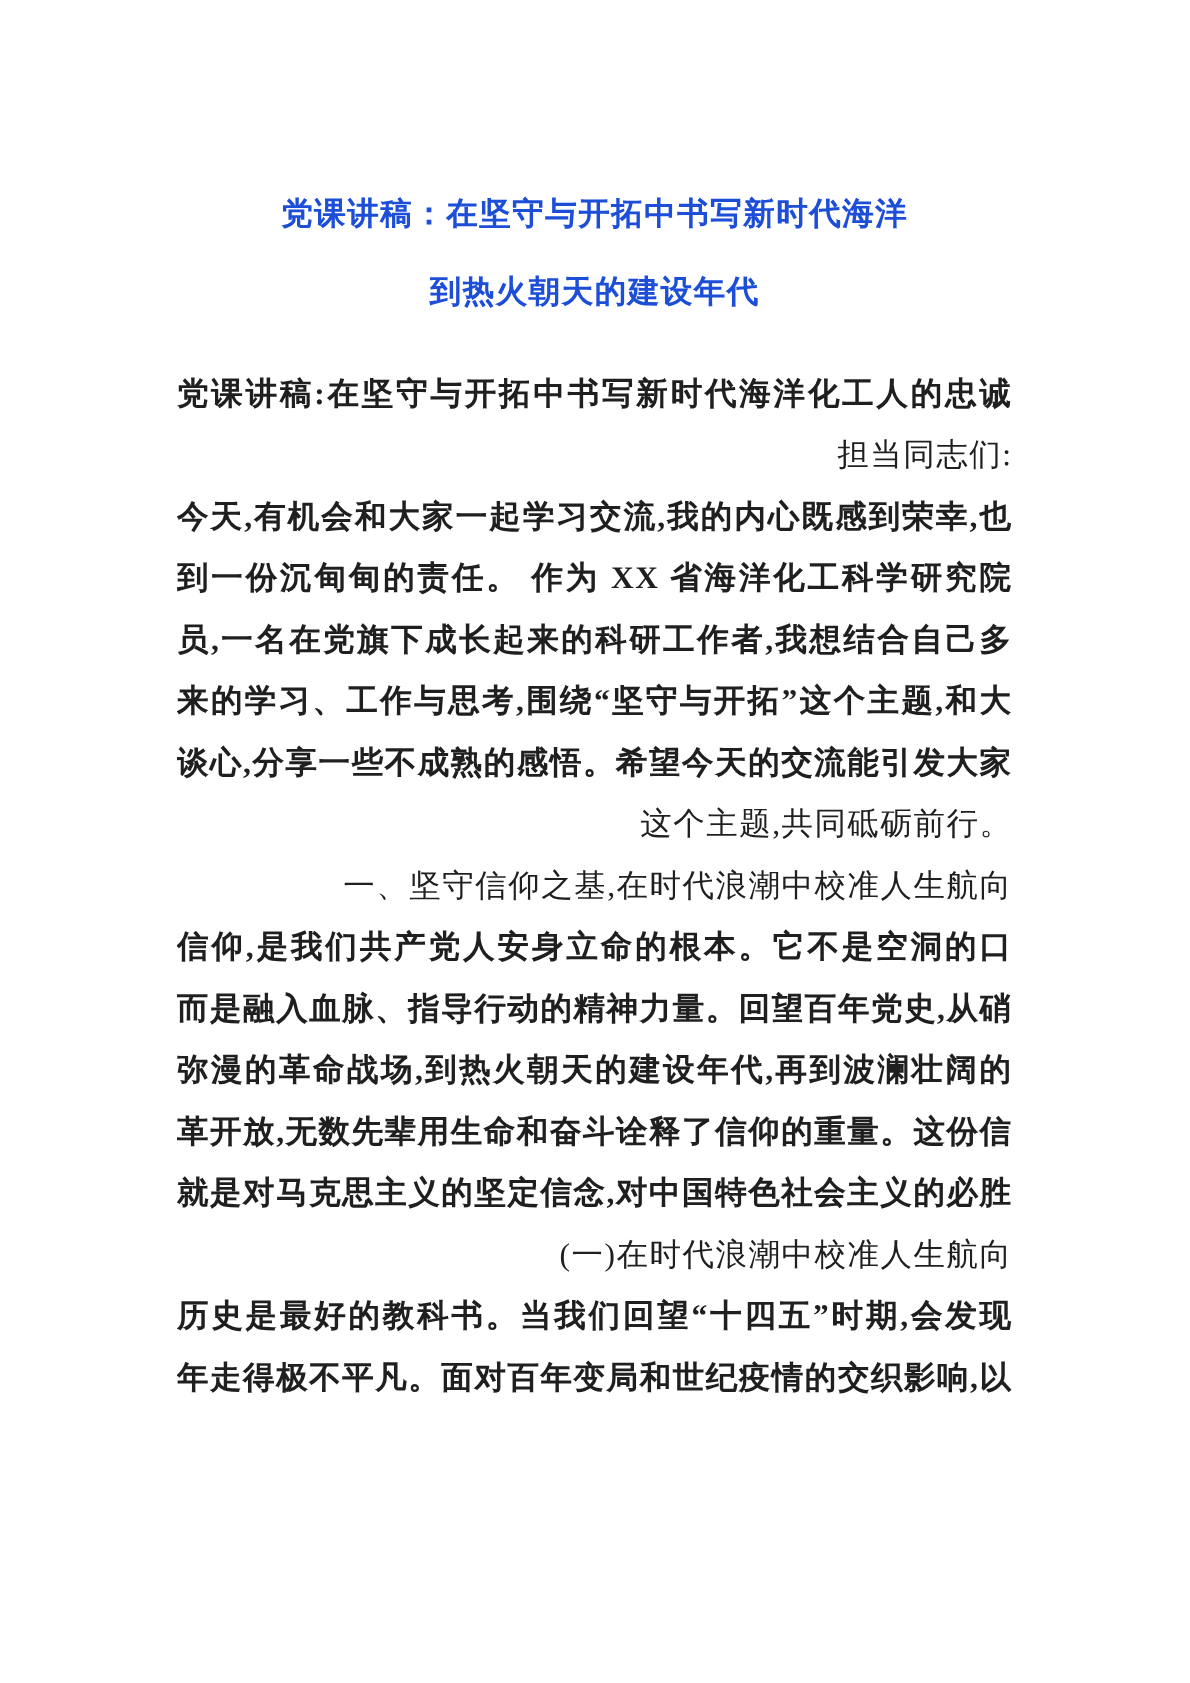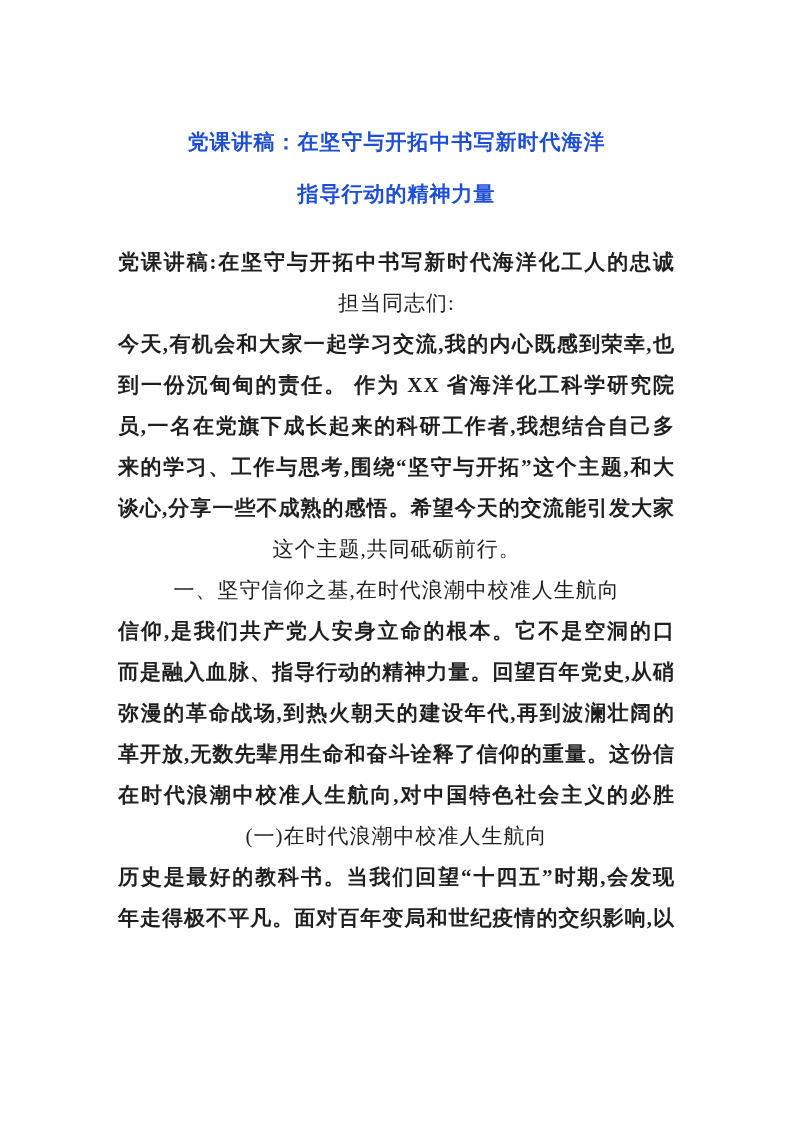--- a/index.html
+++ b/index.html
@@ -35,39 +35,39 @@
     color: #1f1f1f;
   }
   .para {
     margin: 0;
   }
   .line {
     font-size: 21px;
     line-height: 41px;
     height: 41px;
     letter-spacing: 1px;
-    text-align: center;
+    text-align: right;
     overflow: hidden;
   }
   .line.fill {
     text-align: justify;
     text-align-last: justify;
     text-justify: inter-character;
     font-weight: bold;
   }
 </style>
 </head>
 <body>
 
 <div class="page">
   <div class="doc">
 
     <h1 class="title">
       <div class="tline">党课讲稿：在坚守与开拓中书写新时代海洋</div>
-      <div class="tline">指导行动的精神力量</div>
+      <div class="tline">到热火朝天的建设年代</div>
     </h1>
 
     <div class="bodytext">
 
       <div class="para">
         <div class="line fill">党课讲稿:在坚守与开拓中书写新时代海洋化工人的忠诚与</div>
         <div class="line">担当同志们:</div>
       </div>
 
 
@@ -82,21 +82,21 @@
 
       <div class="para">
         <div class="line">一、坚守信仰之基,在时代浪潮中校准人生航向</div>
       </div>
 
       <div class="para">
         <div class="line fill">信仰,是我们共产党人安身立命的根本。它不是空洞的口号,</div>
         <div class="line fill">而是融入血脉、指导行动的精神力量。回望百年党史,从硝烟</div>
         <div class="line fill">弥漫的革命战场,到热火朝天的建设年代,再到波澜壮阔的改</div>
         <div class="line fill">革开放,无数先辈用生命和奋斗诠释了信仰的重量。这份信仰,</div>
-        <div class="line fill">在时代浪潮中校准人生航向,对中国特色社会主义的必胜</div>
+        <div class="line fill">就是对马克思主义的坚定信念,对中国特色社会主义的必胜</div>
       </div>
 
       <div class="para">
         <div class="line">(一)在时代浪潮中校准人生航向</div>
       </div>
 
       <div class="para">
         <div class="line fill">历史是最好的教科书。当我们回望“十四五”时期,会发现这五</div>
         <div class="line fill">年走得极不平凡。面对百年变局和世纪疫情的交织影响,以习</div>
       </div>

